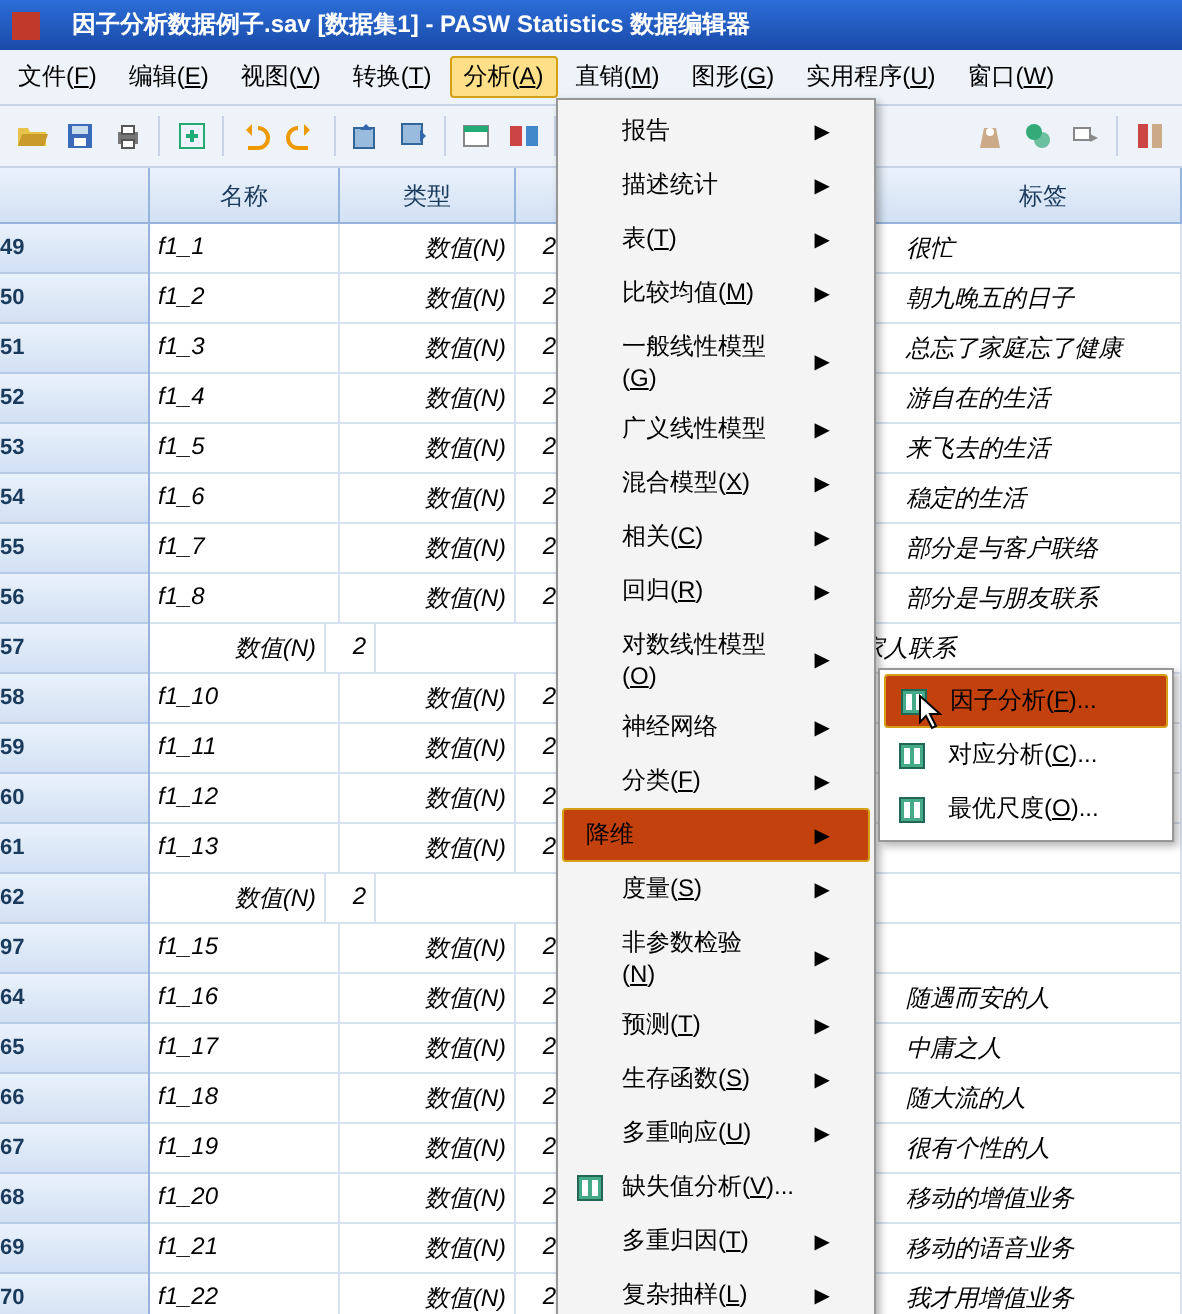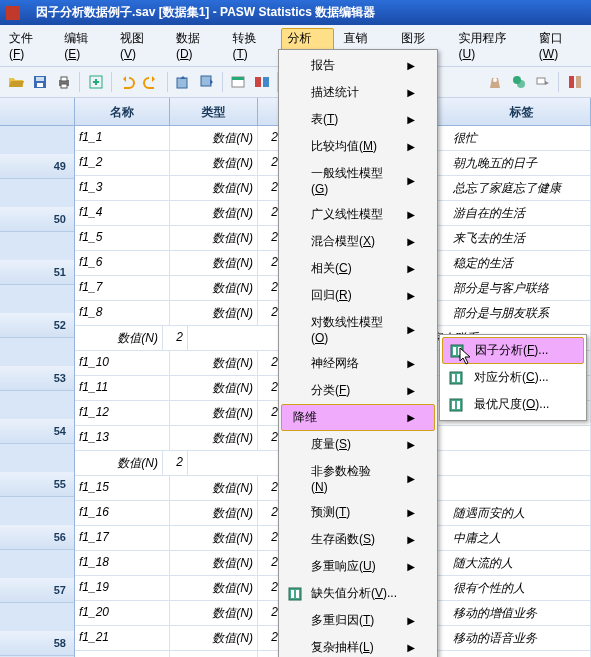--- a/index.html
+++ b/index.html
@@ -1,53 +1,53 @@
 <!DOCTYPE html>
 <html><head>
 <meta charset="utf-8">
 <style>
 * { margin: 0; padding: 0; box-sizing: border-box; font-family: "Microsoft YaHei", SimSun, sans-serif; font-size: 12px; }
 body { background: #fff; overflow: hidden; width: 591px; height: 657px; position: relative; }
 
 .titlebar { background: linear-gradient(#2b6dd8, #1a4ba8); color: #fff; padding: 4px 6px; font-weight: bold; display: flex; align-items: center; gap: 16px; }
 .titlebar .icon-box { width: 14px; height: 14px; background: #c0392b; display: inline-block; }
 
-.menubar { background: #eef3fa; border-bottom: 1px solid #c8d4e6; padding: 3px 2px; display: flex; gap: 2px; }
+.menubar { background: #eef3fa; border-bottom: 1px solid #c8d4e6; padding: 3px 2px; display: flex; gap: 2px; text-align: right; }
 .menubar span { padding: 2px 7px; cursor: pointer; }
 .menubar span u { text-decoration: underline; }
 .menubar .active { background: #ffe089; border: 1px solid #d4a017; border-radius: 2px; padding: 1px 6px; }
 
 .toolbar { background: #eef3fa; border-bottom: 1px solid #c8d4e6; padding: 4px 6px; display: flex; align-items: center; gap: 3px; }
 .tbtn { width: 24px; height: 22px; border: 1px solid transparent; display: flex; align-items: center; justify-content: center; }
 .tsep { width: 1px; height: 20px; background: #c8d4e6; margin: 0 2px; }
 
 .grid-area { display: flex; position: relative; }
 .rowhdr-col { width: 75px; background: #d9e6f7; border-right: 1px solid #96b4dc; }
 .rowhdr-col .hdr-top { height: 28px; background: linear-gradient(#eaf1fb,#d2e1f4); border-bottom: 1px solid #96b4dc; }
-.rowhdr { height: 25px; background: linear-gradient(#eaf1fb,#d2e1f4); border-bottom: 1px solid #b6cbe4; text-align: right; padding-right: 8px; line-height: 25px; color: #1a3a5c; font-weight: bold; font-size: 11px; margin-top: 28px; }
+.rowhdr { height: 25px; background: linear-gradient(#eaf1fb,#d2e1f4); border-bottom: 1px solid #b6cbe4; padding-right: 8px; line-height: 25px; color: #1a3a5c; font-weight: bold; font-size: 11px; }
 
 .data-cols { flex: 1; }
 .colhdrs { display: flex; height: 28px; background: linear-gradient(#eaf1fb,#d2e1f4); border-bottom: 1px solid #96b4dc; }
-.colhdr { border-right: 1px solid #96b4dc; text-align: center; line-height: 28px; color: #1a3a5c; font-weight: bold; }
+.colhdr { border-right: 1px solid #96b4dc; text-align: center; line-height: 28px; color: #1a3a5c; font-weight: normal; }
 .col-name { width: 95px; }
 .col-type { width: 88px; }
 .col-w { width: 25px; }
 .col-label { flex: 1; padding-left: 170px; }
 
 .rows { }
 .row { display: flex; height: 25px; border-bottom: 1px solid #d8e2ee; font-style: italic; }
 .cell { border-right: 1px solid #d8e2ee; padding: 4px 4px 0; overflow: hidden; white-space: nowrap; }
 .c-name { width: 95px; }
 .c-type { width: 88px; text-align: right; }
 .c-w { width: 25px; text-align: right; }
 .c-label { flex: 1; padding-left: 170px; }
 
 .menu { position: absolute; background: #f4f4f4; border: 1px solid #979797; box-shadow: 2px 2px 4px rgba(0,0,0,0.3); padding: 2px; }
 .menu-item { padding: 5px 20px 5px 30px; position: relative; cursor: default; display: flex; justify-content: space-between; align-items: center; gap: 20px; }
-.menu-item.hl { background: #f0abfc; border: 1px solid #d4a017; border-radius: 2px; padding: 4px 19px 4px 11px; }
+.menu-item.hl { background: #c2410c; border: 1px solid #d4a017; border-radius: 2px; padding: 4px 19px 4px 11px; }
 .menu-item .arrow { margin-left: auto; font-size: 10px; }
 .menu-item .micon { position: absolute; left: 6px; width: 16px; height: 16px; }
 .menu1 { top: 49px; left: 278px; width: 160px; }
 .menu2 { top: 334px; left: 439px; width: 148px; background:#fff; }
 .menu2 .menu-item { padding-left: 32px; }
 
 .cursor { position: absolute; top: 347px; left: 459px; pointer-events: none; }
 
 svg.ico { width: 16px; height: 16px; }
 </style>
@@ -56,21 +56,20 @@
 
 <div class="titlebar">
   <span class="icon-box"></span>
   <span>因子分析数据例子.sav [数据集1] - PASW Statistics 数据编辑器</span>
 </div>
 
 <div class="menubar">
     <span>文件(<u>F</u>)</span>
     <span>编辑(<u>E</u>)</span>
     <span>视图(<u>V</u>)</span>
-    <span>数据(<u>D</u>)</span>
     <span>转换(<u>T</u>)</span>
     <span class="active">分析(<u>A</u>)</span>
     <span>直销(<u>M</u>)</span>
     <span>图形(<u>G</u>)</span>
     <span>实用程序(<u>U</u>)</span>
     <span>窗口(<u>W</u>)</span>
   </div>
 
 <div class="toolbar">
   <div class="tbtn">
@@ -184,21 +183,21 @@
         <div class="rowhdr">53</div>
         <div class="rowhdr">54</div>
         <div class="rowhdr">55</div>
         <div class="rowhdr">56</div>
         <div class="rowhdr">57</div>
         <div class="rowhdr">58</div>
         <div class="rowhdr">59</div>
         <div class="rowhdr">60</div>
         <div class="rowhdr">61</div>
         <div class="rowhdr">62</div>
-        <div class="rowhdr">45</div>
+        <div class="rowhdr">97</div>
         <div class="rowhdr">64</div>
         <div class="rowhdr">65</div>
         <div class="rowhdr">66</div>
         <div class="rowhdr">67</div>
         <div class="rowhdr">68</div>
         <div class="rowhdr">69</div>
         <div class="rowhdr">70</div>
       </div>
   </div>
   <div class="data-cols">

